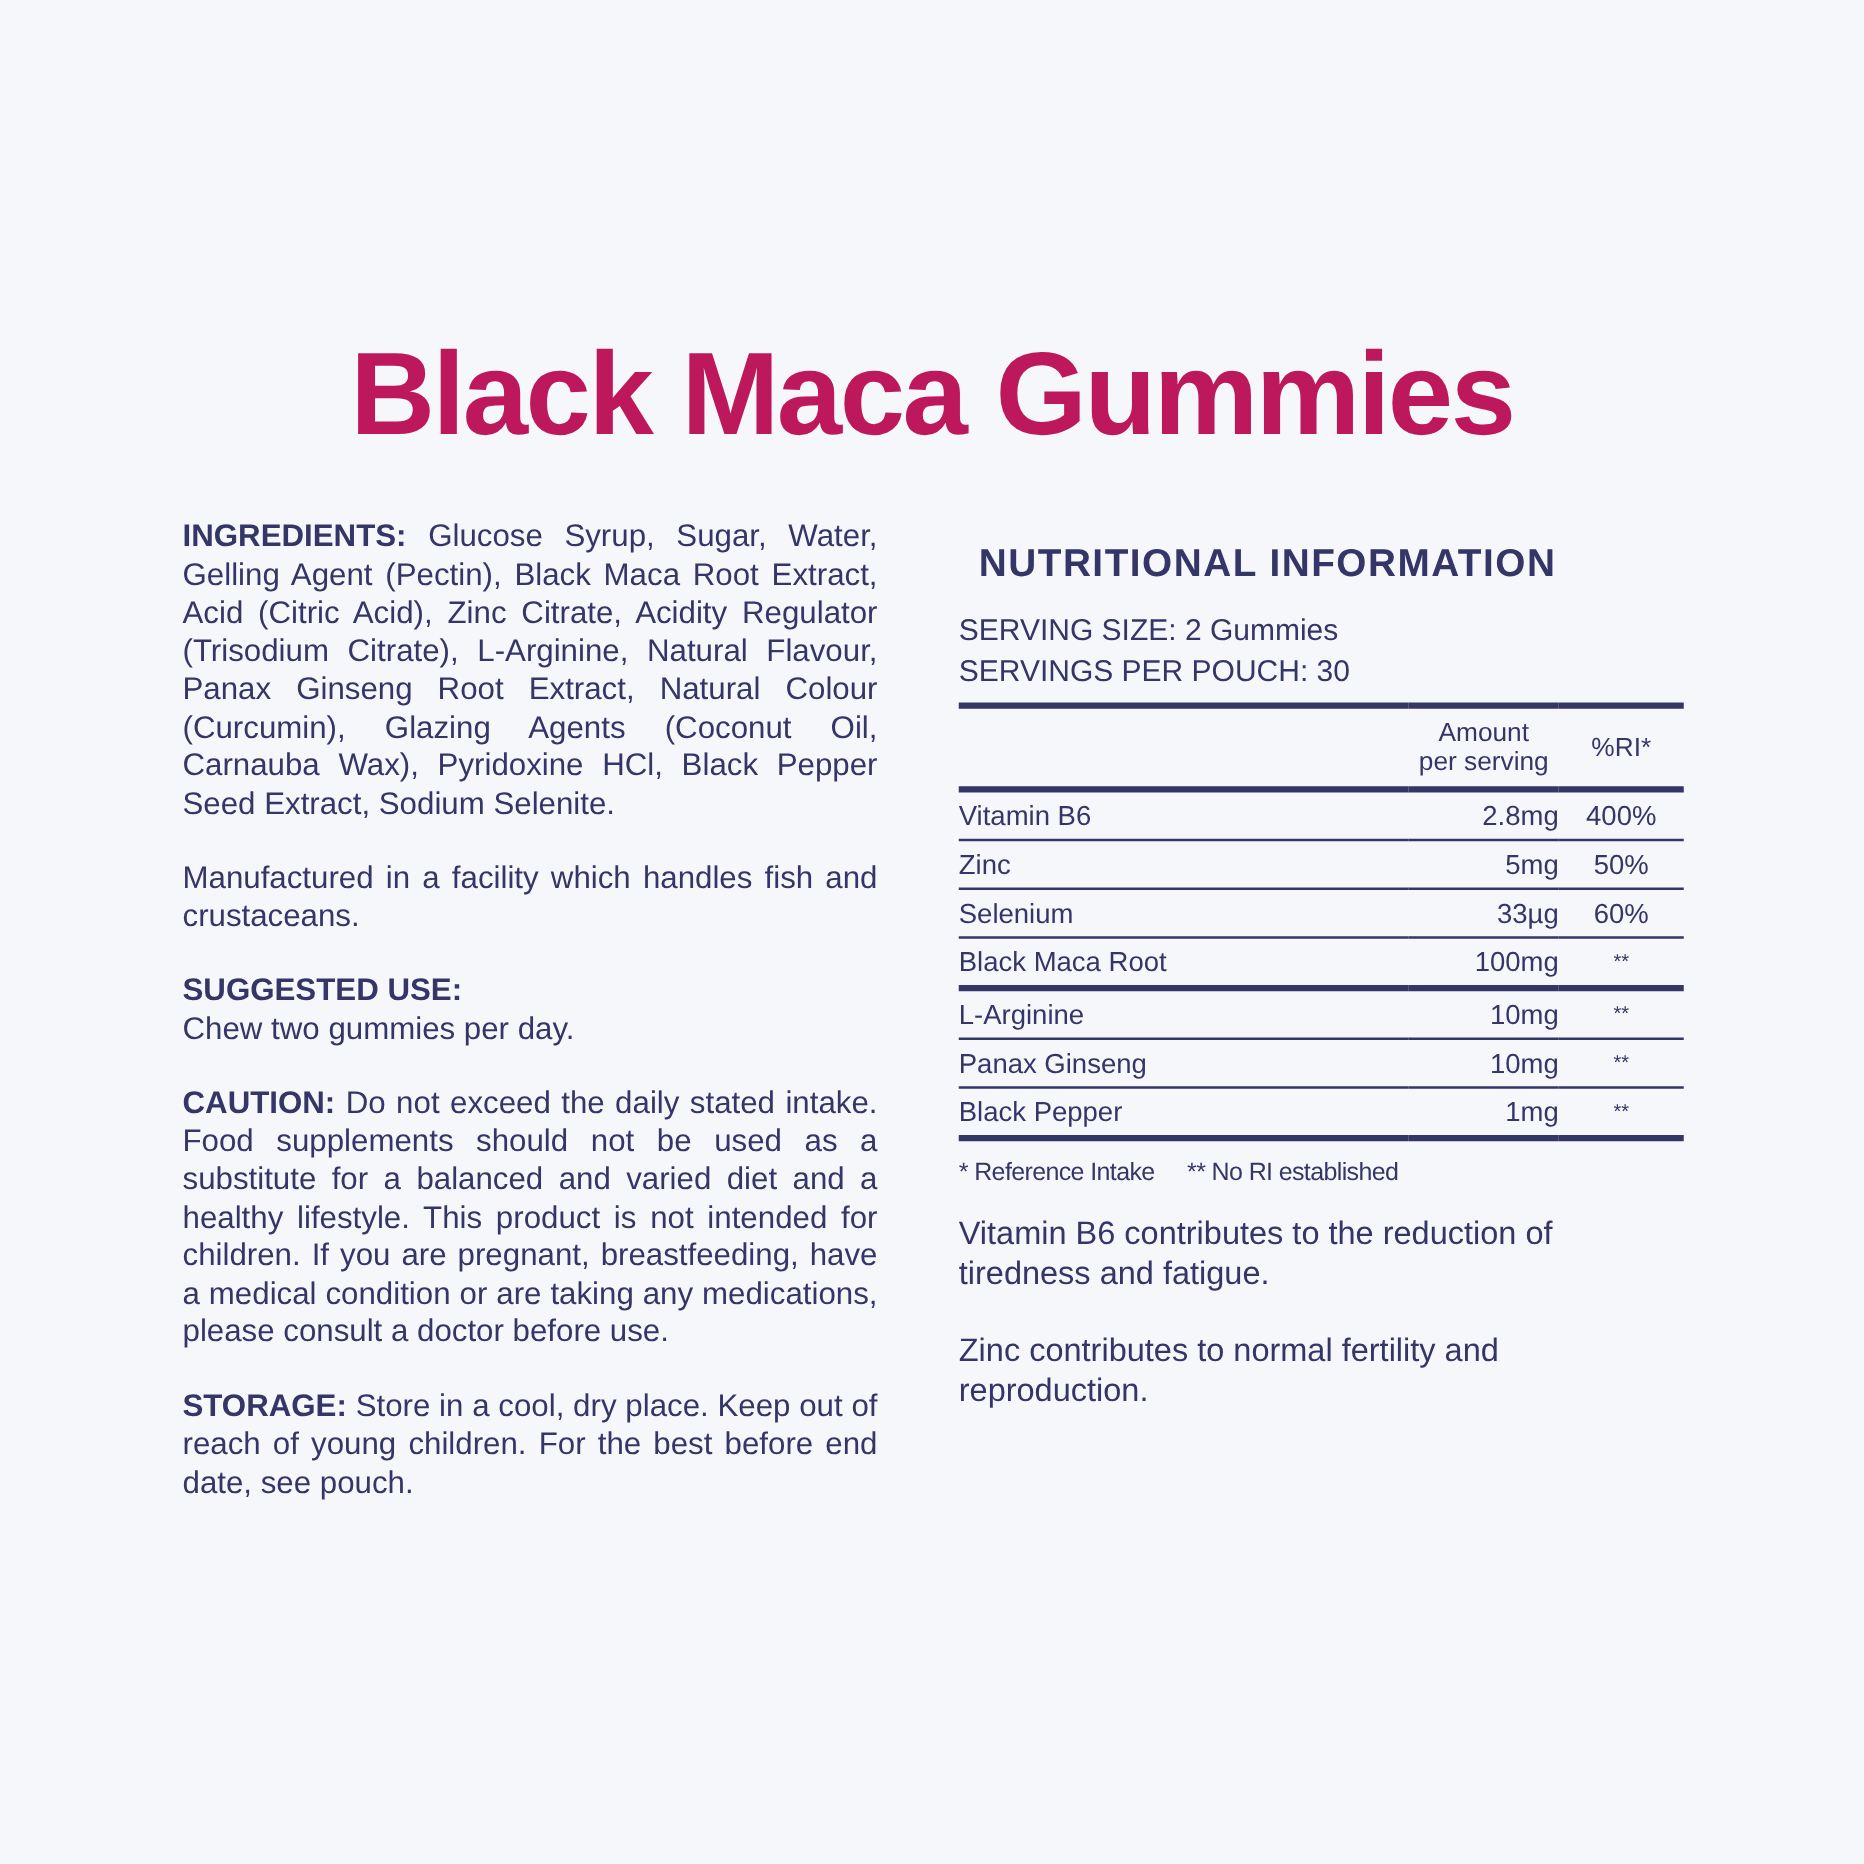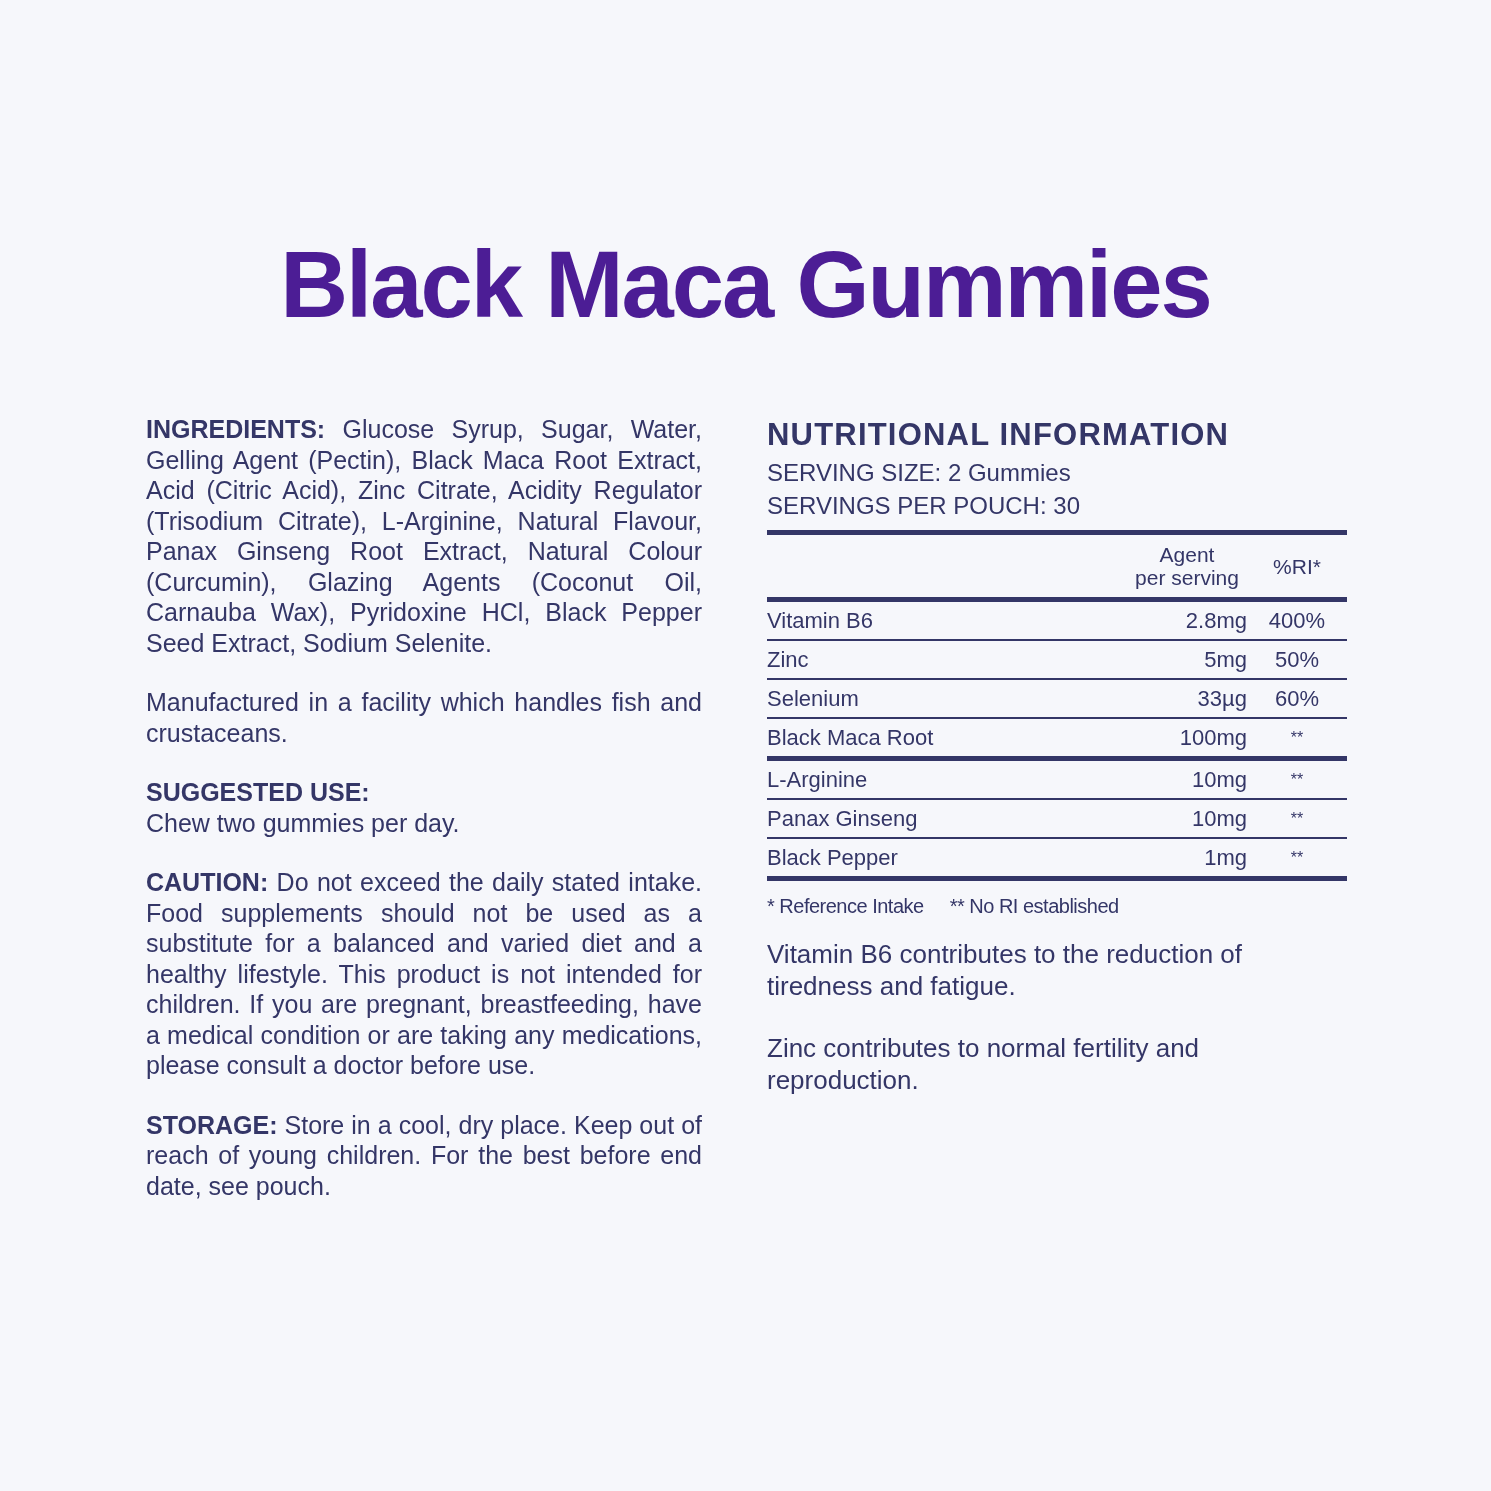--- a/index.html
+++ b/index.html
@@ -12,27 +12,27 @@
       background: #f6f7fb;
       position: relative;
       overflow: hidden;
       font-family: "Liberation Sans", sans-serif;
       color: #343667;
     }
     .title {
       position: absolute;
       left: 0;
       width: 1491px;
-      top: 230px;
+      top: 260px;
       text-align: center;
       font-family: "Liberation Sans", sans-serif;
       font-weight: 700;
       font-size: 94px;
       letter-spacing: -2px;
-      color: #4c1d95;
+      color: #be185d;
       line-height: 110px;
       margin: 0;
     }
     .left-col {
       position: absolute;
       left: 146px;
       top: 414px;
       width: 556px;
       font-size: 25px;
       line-height: 30.5px;
@@ -52,21 +52,21 @@
       position: absolute;
       left: 767px;
       top: 414px;
       width: 580px;
     }
     .nut-heading {
       font-weight: 700;
       font-size: 31px;
       letter-spacing: 1.2px;
       line-height: 42px;
-      margin: 0;
+      margin: 16px;
       color: #343667;
     }
     .serving-line {
       font-size: 24px;
       line-height: 33px;
       margin: 0;
       color: #343667;
     }
     .nut-table {
       margin-top: 8px;
@@ -151,21 +151,21 @@
 <div class="right-col">
   <h2 class="nut-heading">NUTRITIONAL INFORMATION</h2>
   <p class="serving-line">SERVING SIZE: 2 Gummies</p>
   <p class="serving-line">SERVINGS PER POUCH: 30</p>
 
   <table class="nut-table">
     <thead>
       <tr class="head-row thick-top">
         <th class="col-name thick-top"></th>
         <th class="col-amount thick-top">
-          <div>Agent</div>
+          <div>Amount</div>
           <div>per serving</div>
         </th>
         <th class="col-ri thick-top">%RI*</th>
       </tr>
     </thead>
     <tbody>
       <tr>
         <td class="col-name">Vitamin B6</td>
         <td class="col-amount">2.8mg</td>
         <td class="col-ri">400%</td>

